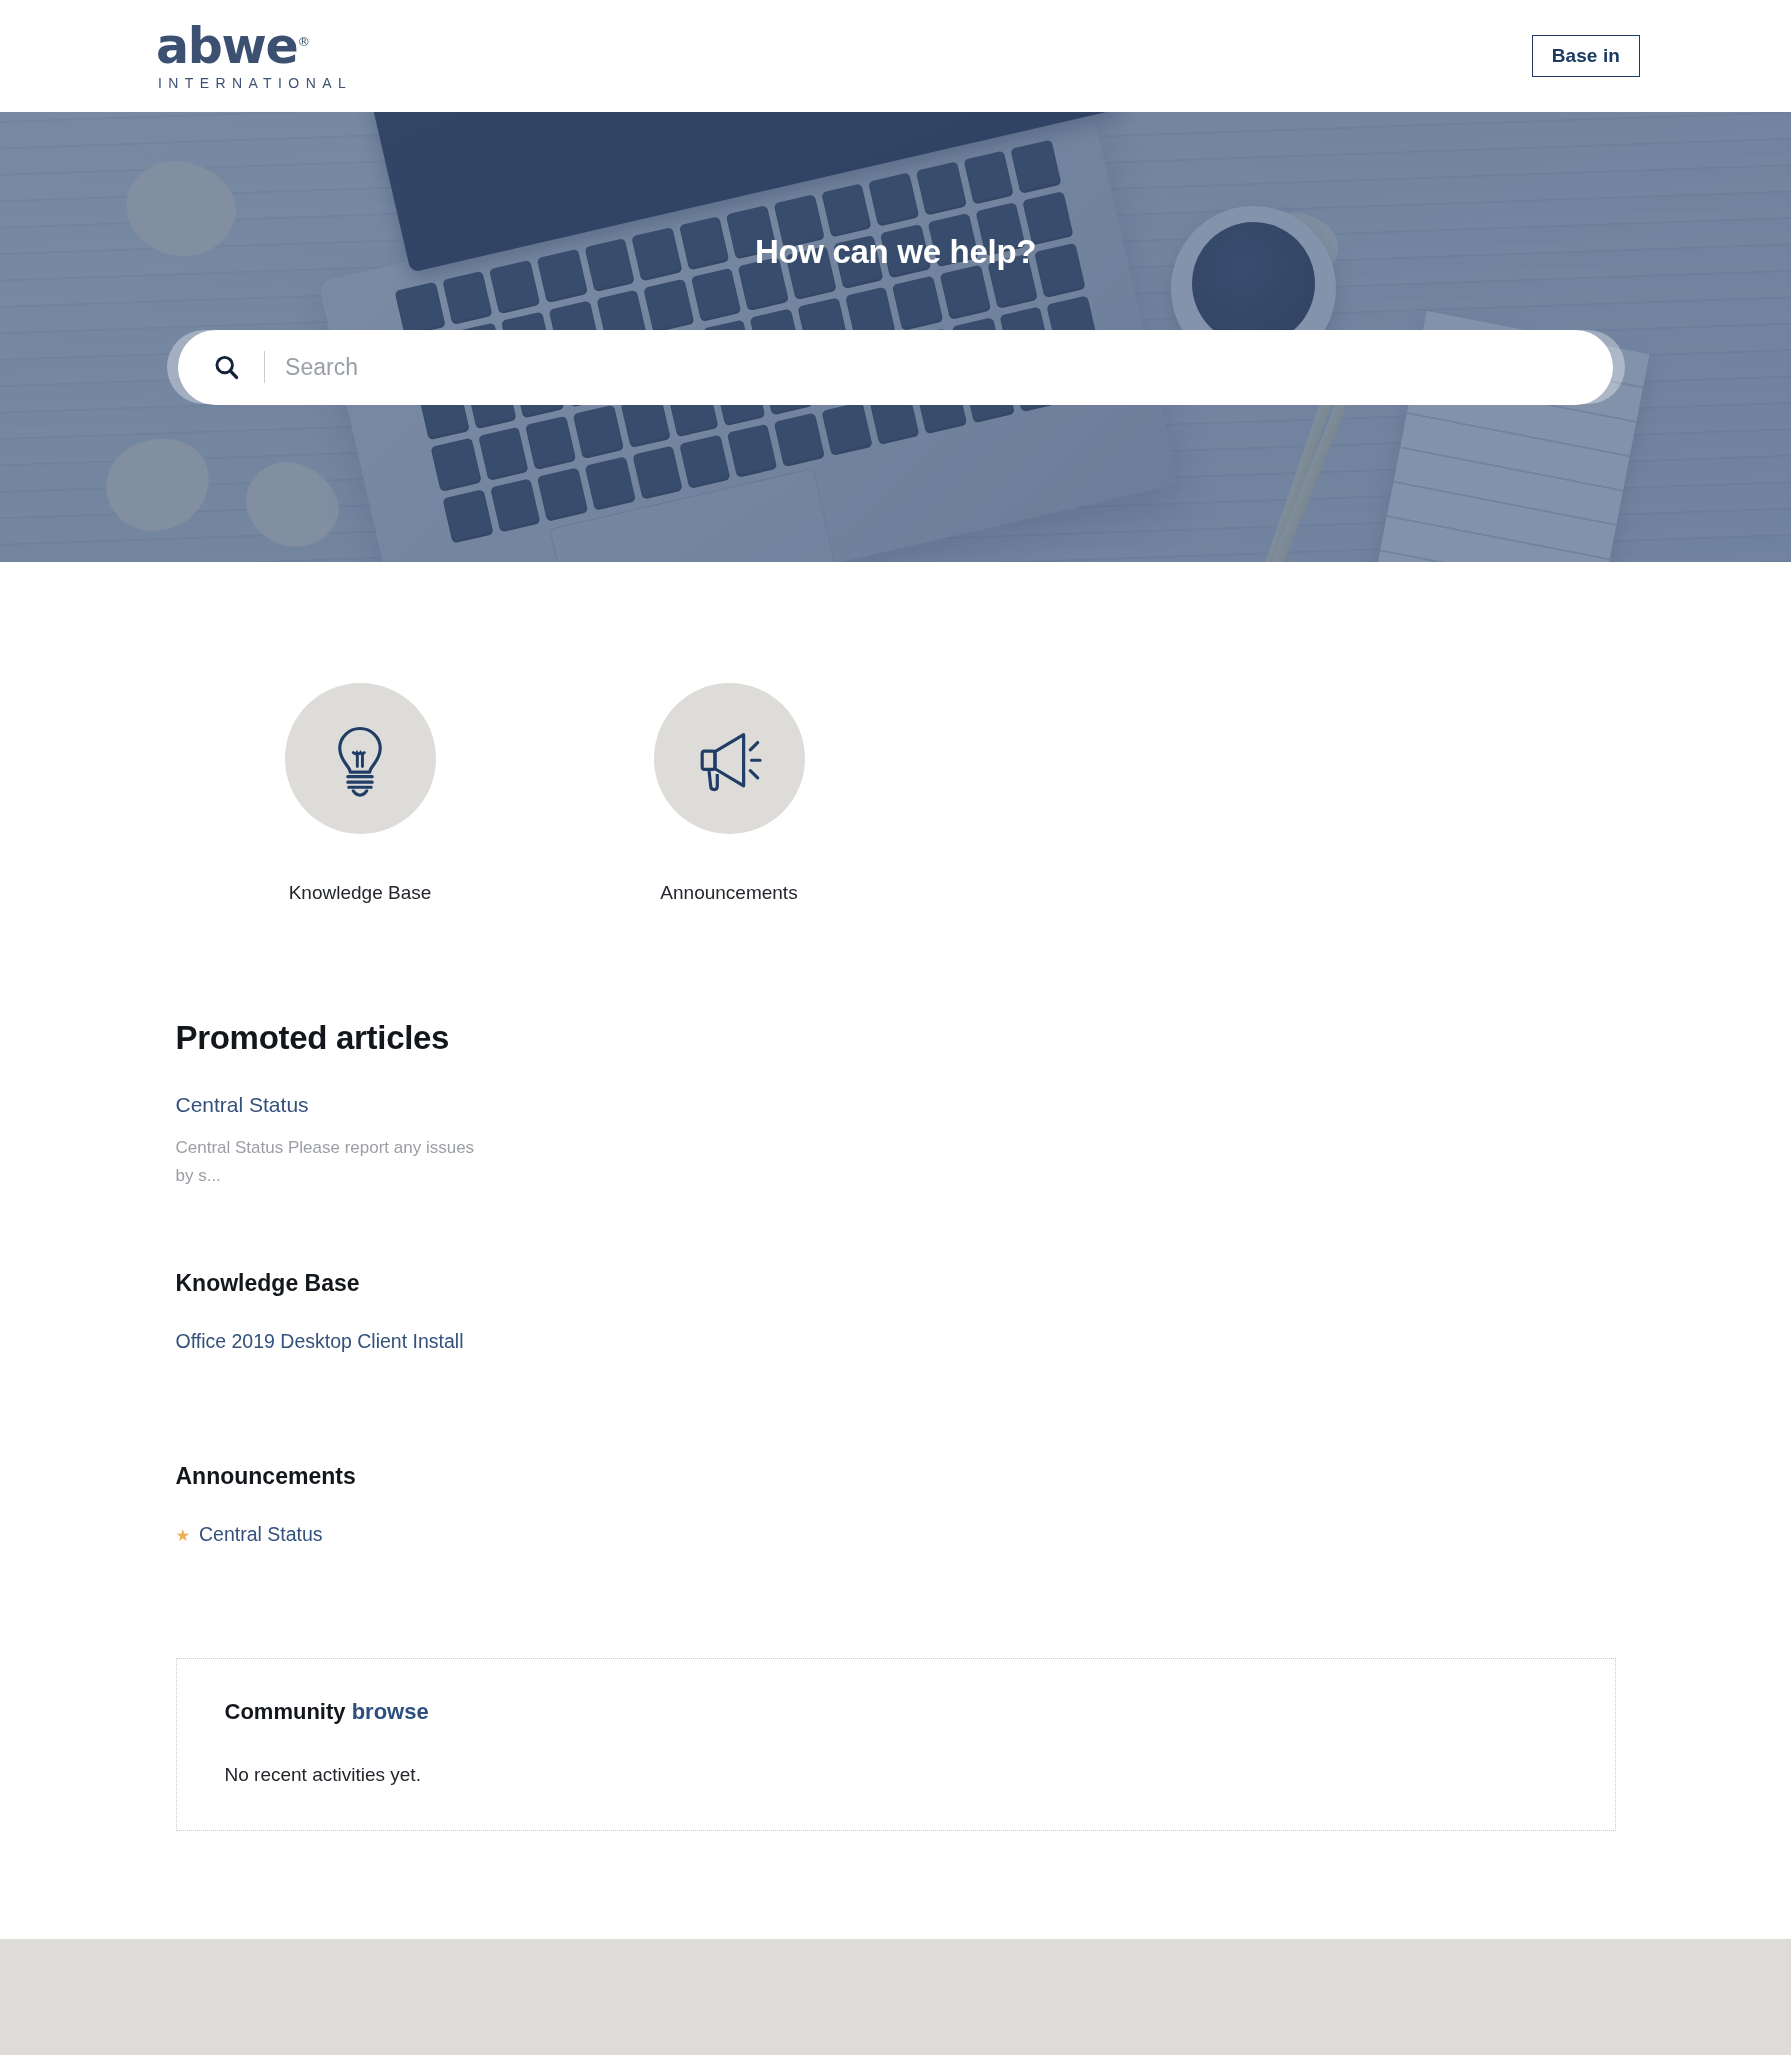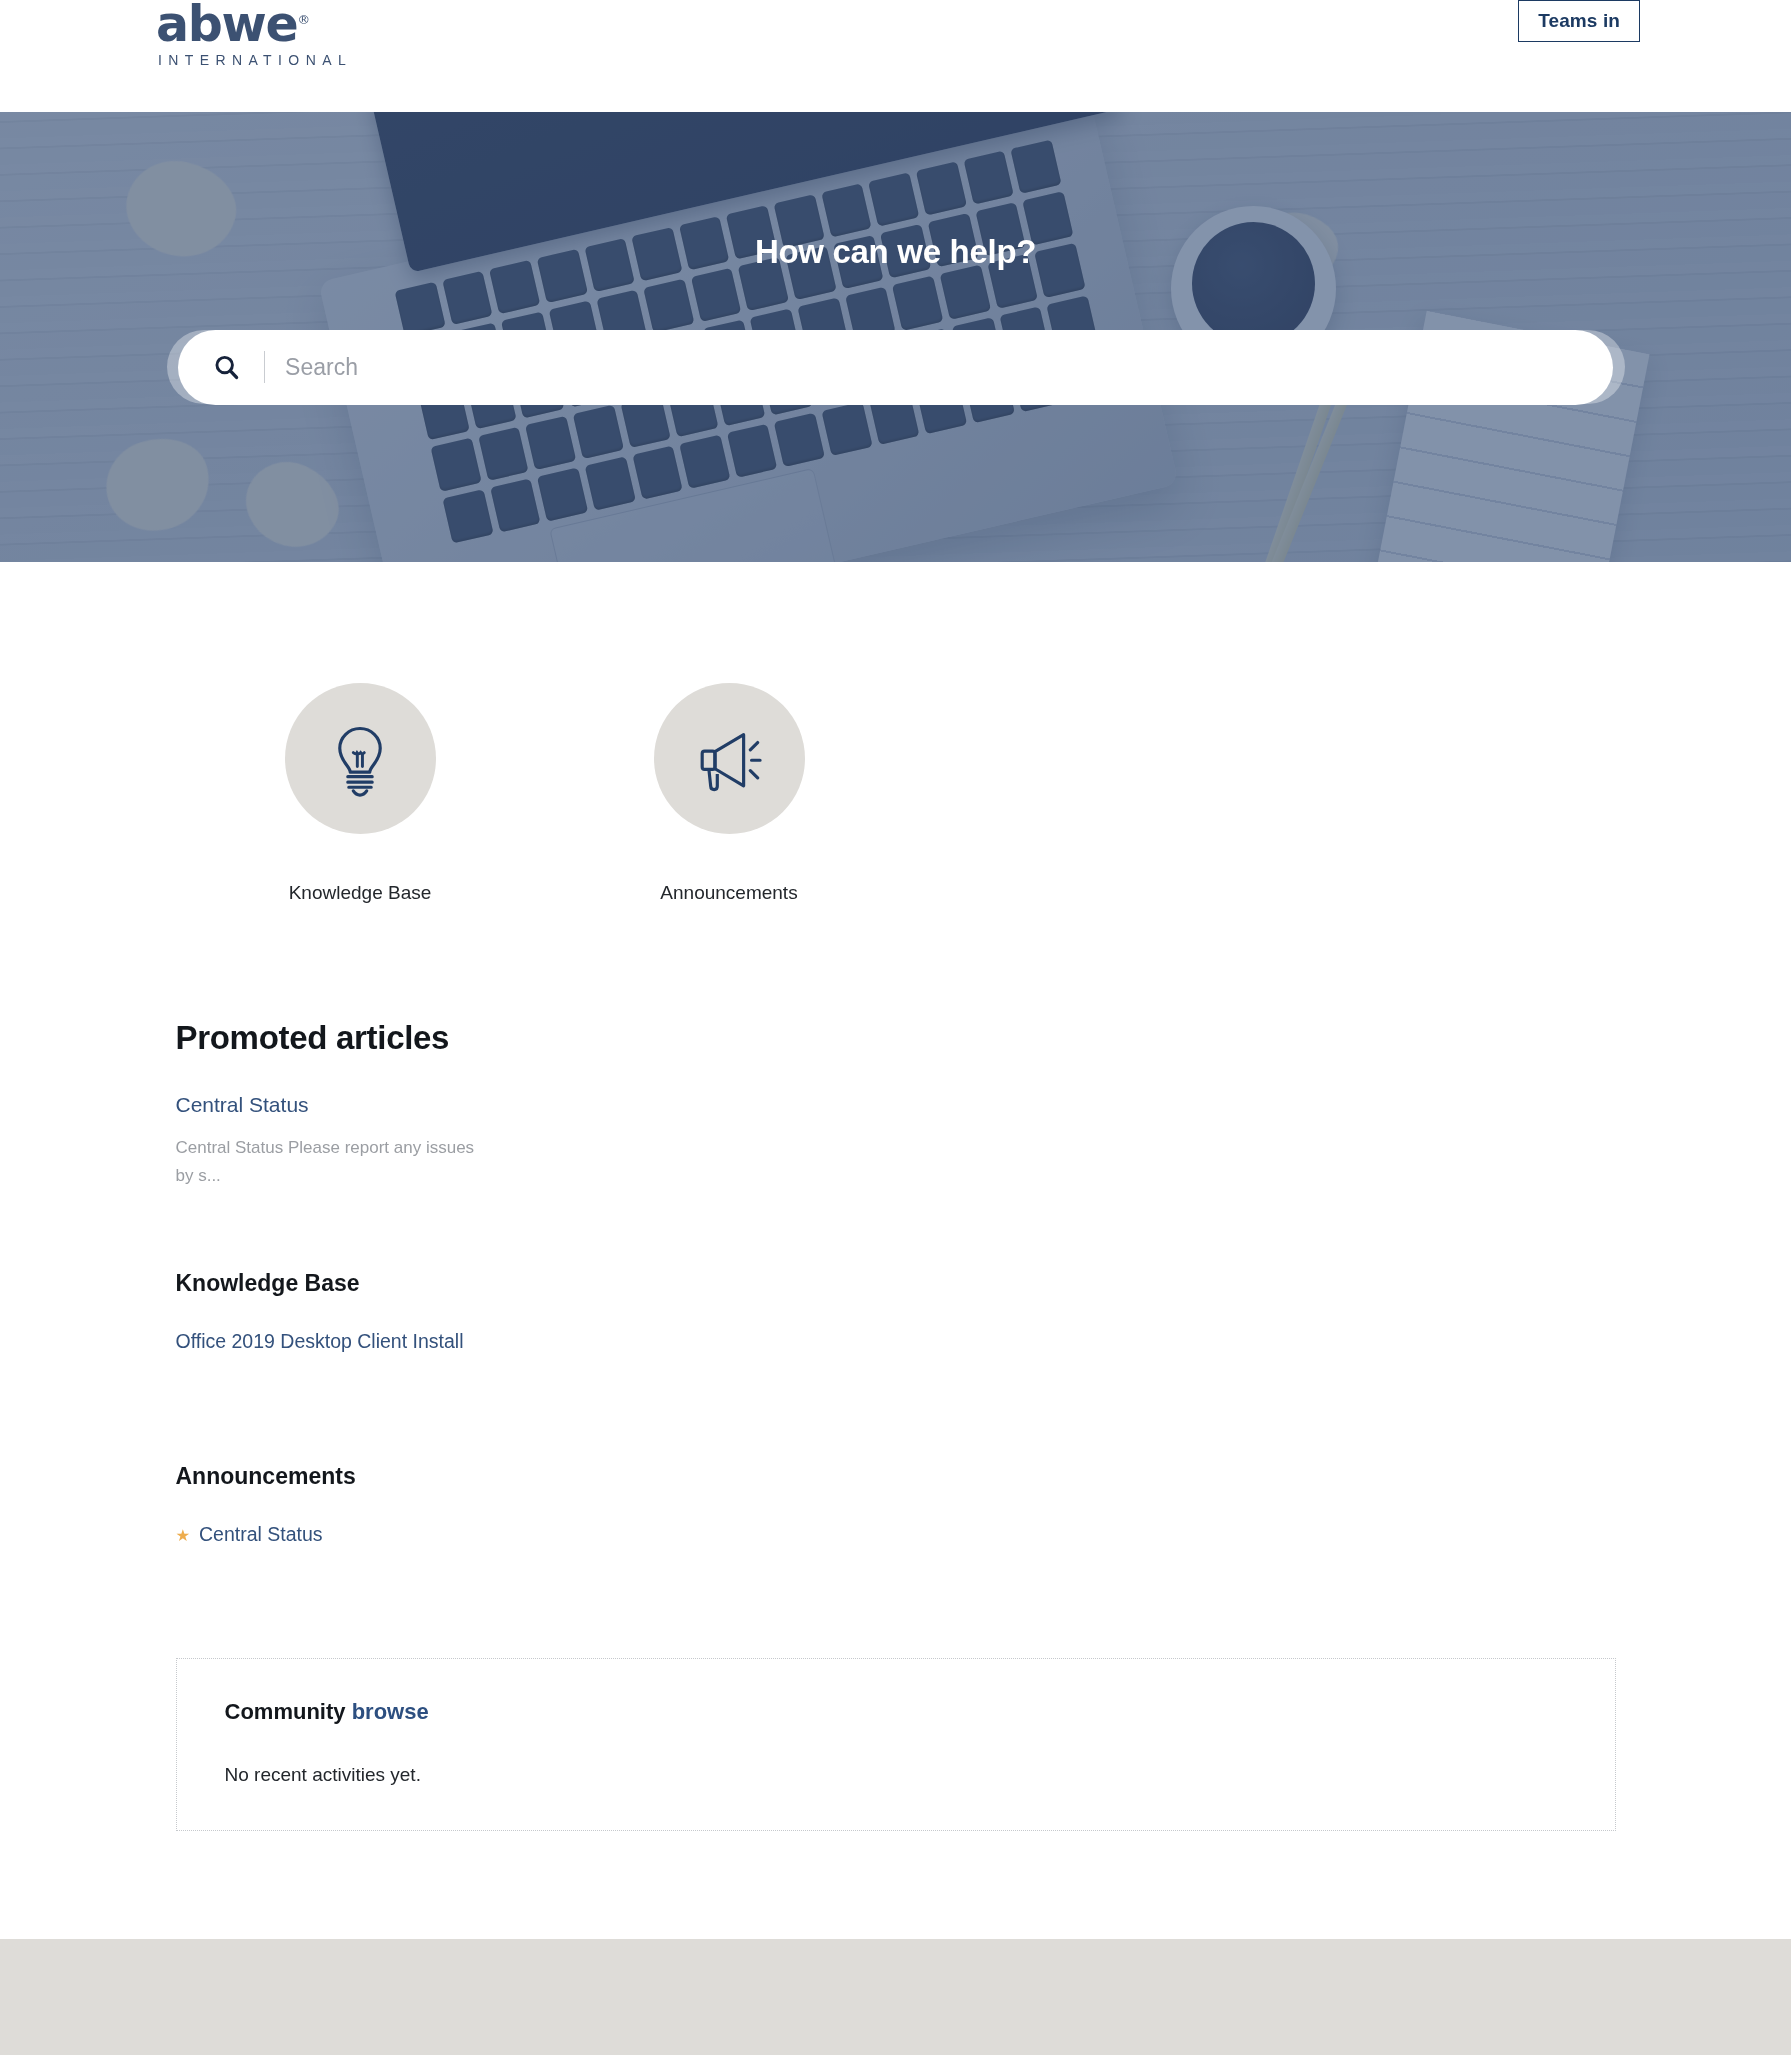--- a/index.html
+++ b/index.html
@@ -9,21 +9,21 @@
     font-family: "Liberation Sans", sans-serif;
     -webkit-font-smoothing: antialiased;
   }
   body { width: 1791px; min-height: 2056px; position: relative; overflow-x: hidden; }
 
   
   .site-header {
     height: 112px;
     background: #ffffff;
     display: flex;
-    align-items: flex-start;
+    align-items: center;
     justify-content: space-between;
     padding: 0 151px 0 156px;
     position: relative;
     z-index: 5;
     border-radius: 25px;
   }
   .logo-wrap { display: flex; flex-direction: column; align-items: flex-start; line-height: 1; }
   .logo-mark {
     font-family: "DejaVu Sans", sans-serif;
     font-weight: 700;
@@ -318,21 +318,21 @@
   }
 </style>
 </head>
 <body>
 
 <header class="site-header">
   <div class="logo-wrap">
     <div class="logo-mark"><span>abwe</span><span class="logo-reg">®</span></div>
     <div class="logo-sub">INTERNATIONAL</div>
   </div>
-  <button class="signin-btn">Teams in</button>
+  <button class="signin-btn">Base in</button>
 </header>
 
 <section class="hero">
   <div class="hero-photo">
     <div class="desk"></div>
     <div class="paper-ball pb1"></div>
     <div class="paper-ball pb2"></div>
     <div class="paper-ball pb3"></div>
     <div class="paper-ball pb4"></div>
     <div class="laptop-base"></div>

